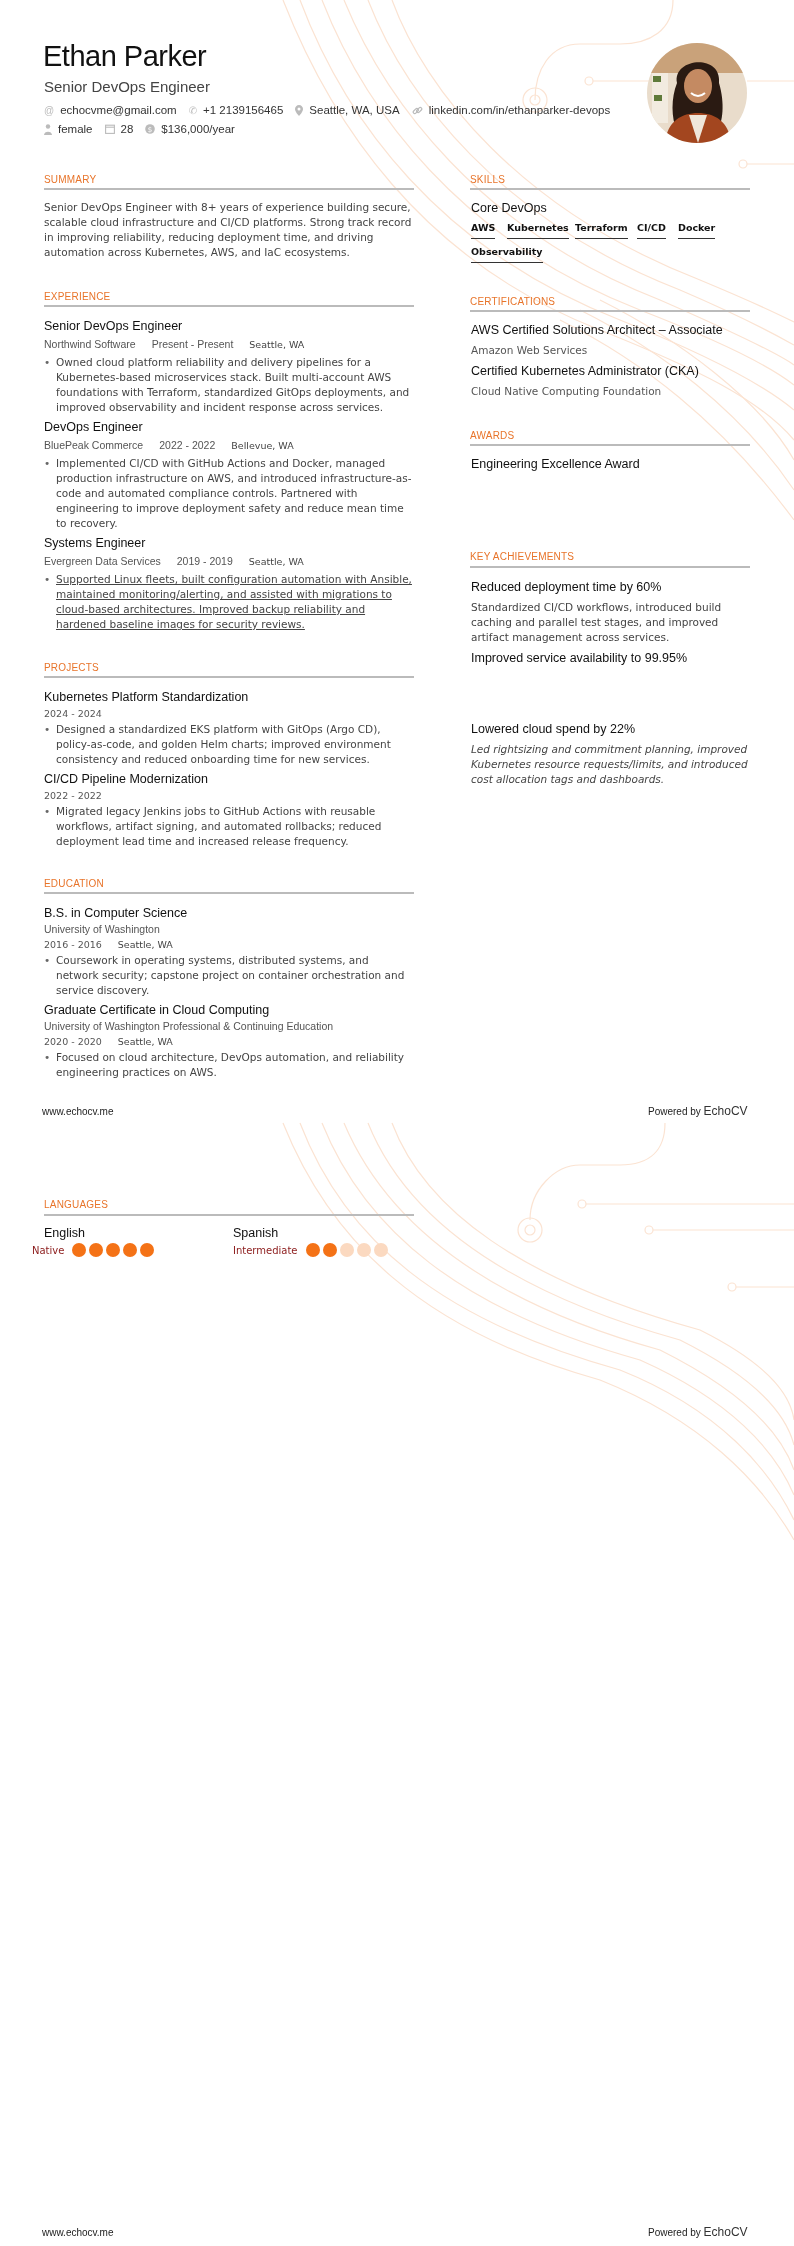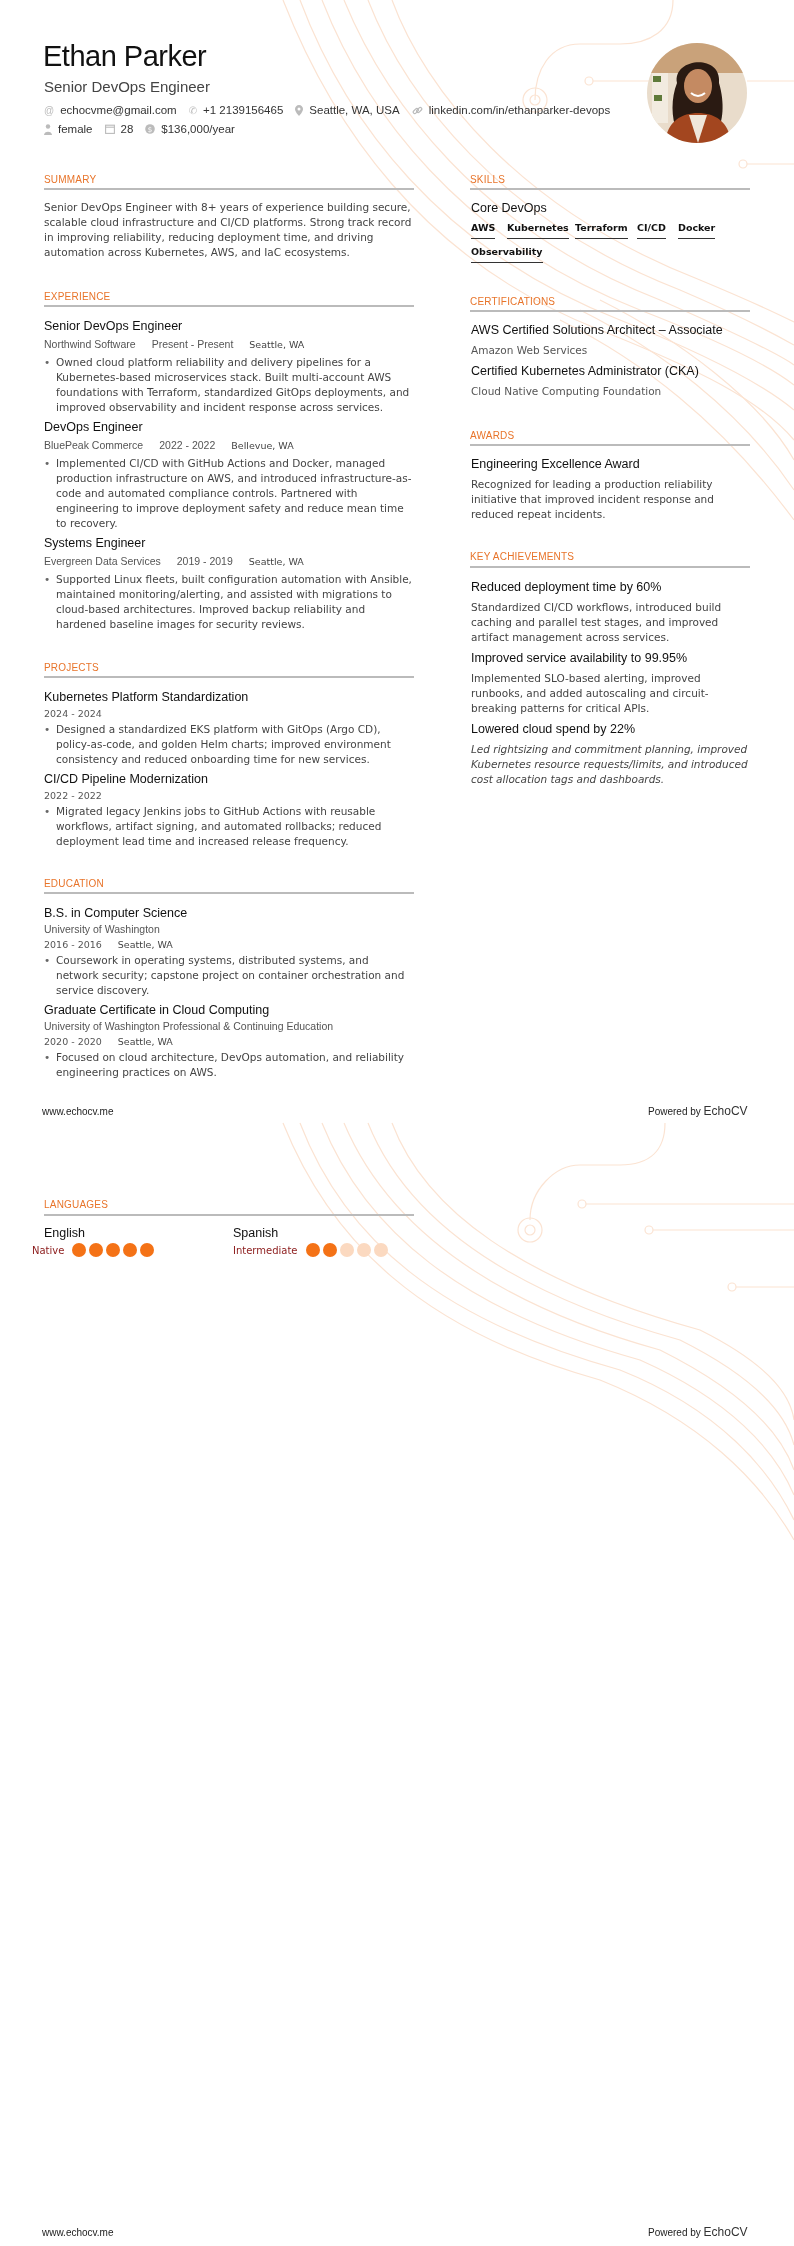--- a/index.html
+++ b/index.html
@@ -176,21 +176,21 @@
       <span>BluePeak Commerce</span><span>2022 - 2022</span><span class="loc">Bellevue, WA</span>
     </div>
     <p class="bullet" style="left:44px;top:456px;width:370px;">Implemented CI/CD with GitHub Actions and Docker, managed production infrastructure on AWS, and introduced infrastructure-as-code and automated compliance controls. Partnered with engineering to improve deployment safety and reduce mean time to recovery.</p>
   </div>
 
   <div>
     <div class="h3" style="left:44px;top:536px;">Systems Engineer</div>
     <div class="sub" style="left:44px;top:555px;">
       <span>Evergreen Data Services</span><span>2019 - 2019</span><span class="loc">Seattle, WA</span>
     </div>
-    <p class="bullet" style="left:44px;top:572px;width:370px;">Supported Linux fleets, built configuration automation with Ansible, maintained monitoring/alerting, and assisted with migrations to cloud-based architectures. Improved backup reliability and hardened baseline images for security reviews.</p>
+    <p class="bullet" style="left:44px;top:572px;width:370px;text-decoration:underline;">Supported Linux fleets, built configuration automation with Ansible, maintained monitoring/alerting, and assisted with migrations to cloud-based architectures. Improved backup reliability and hardened baseline images for security reviews.</p>
   </div>
 
   <div class="sec-title" style="left:44px;top:662px;">PROJECTS</div>
   <div class="sec-rule" style="left:44px;top:676px;width:370px;"></div>
 
   <div>
     <div class="h3" style="left:44px;top:690px;">Kubernetes Platform Standardization</div>
     <div class="sub" style="left:44px;top:708px;font-family:'DejaVu Sans',sans-serif;font-size:9.5px;">2024 - 2024</div>
     <p class="bullet" style="left:44px;top:722px;width:370px;">Designed a standardized EKS platform with GitOps (Argo CD), policy-as-code, and golden Helm charts; improved environment consistency and reduced onboarding time for new services.</p>
   </div>
@@ -236,28 +236,26 @@
   <div class="sec-title" style="left:470px;top:296px;">CERTIFICATIONS</div>
   <div class="sec-rule" style="left:470px;top:310px;width:280px;"></div>
   <div class="h3" style="left:471px;top:323px;">AWS Certified Solutions Architect – Associate</div>
   <div class="sub" style="left:471px;top:344px;font-family:'DejaVu Sans',sans-serif;">Amazon Web Services</div>
   <div class="h3" style="left:471px;top:364px;">Certified Kubernetes Administrator (CKA)</div>
   <div class="sub" style="left:471px;top:385px;font-family:'DejaVu Sans',sans-serif;">Cloud Native Computing Foundation</div>
 
   <div class="sec-title" style="left:470px;top:430px;">AWARDS</div>
   <div class="sec-rule" style="left:470px;top:444px;width:280px;"></div>
   <div class="h3" style="left:471px;top:457px;">Engineering Excellence Award</div>
-  <p class="txt" style="left:471px;top:477px;width:280px;">Recognized for leading a production reliability initiative that improved incident response and reduced repeat incidents.</p>
 
   <div class="sec-title" style="left:470px;top:551px;">KEY ACHIEVEMENTS</div>
   <div class="sec-rule" style="left:470px;top:566px;width:280px;"></div>
   <div class="h3" style="left:471px;top:580px;">Reduced deployment time by 60%</div>
   <p class="txt" style="left:471px;top:600px;width:280px;">Standardized CI/CD workflows, introduced build caching and parallel test stages, and improved artifact management across services.</p>
   <div class="h3" style="left:471px;top:651px;">Improved service availability to 99.95%</div>
-  <p class="txt" style="left:471px;top:671px;width:280px;">Implemented SLO-based alerting, improved runbooks, and added autoscaling and circuit-breaking patterns for critical APIs.</p>
   <div class="h3" style="left:471px;top:722px;">Lowered cloud spend by 22%</div>
   <p class="txt" style="left:471px;top:742px;width:280px;font-style:italic;">Led rightsizing and commitment planning, improved Kubernetes resource requests/limits, and introduced cost allocation tags and dashboards.</p>
 </div>
 
 <div class="footer" style="left:42px;top:1106px;z-index:2;">www.echocv.me</div>
 <div class="footer" style="left:648px;top:1104px;z-index:2;">
   <span>Powered by</span>
   <span class="brand">EchoCV</span>
 </div>
 

